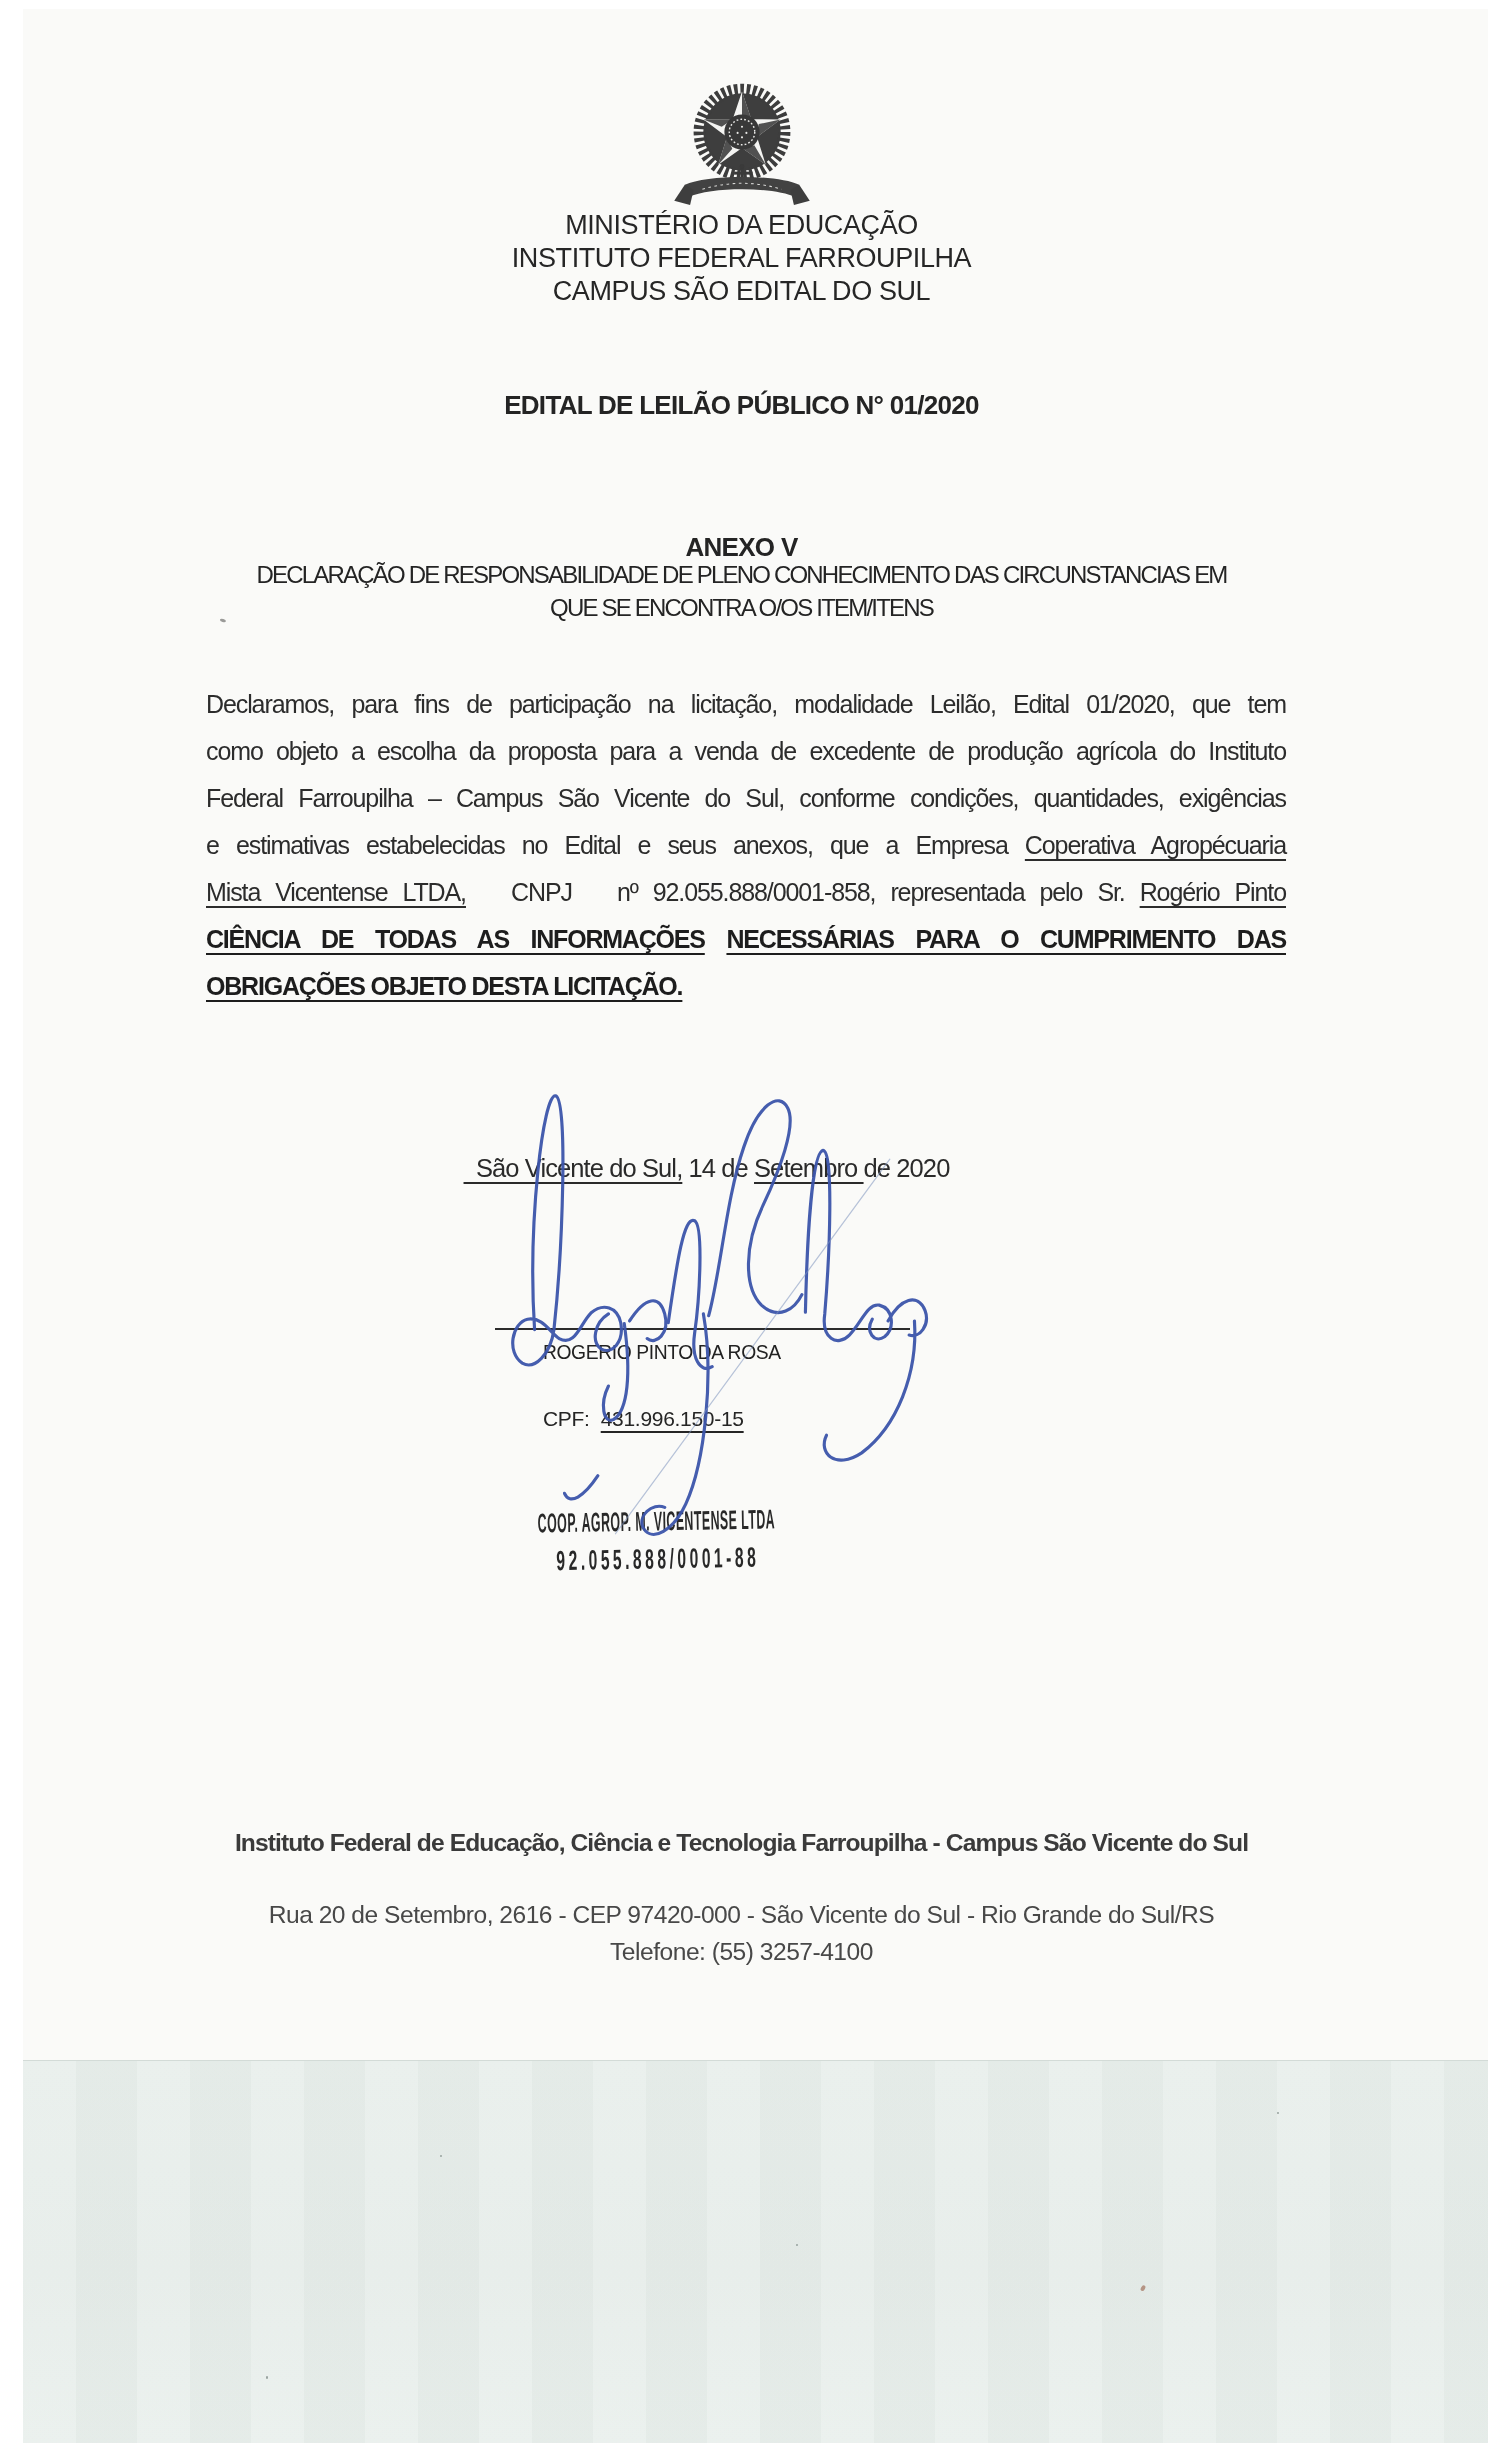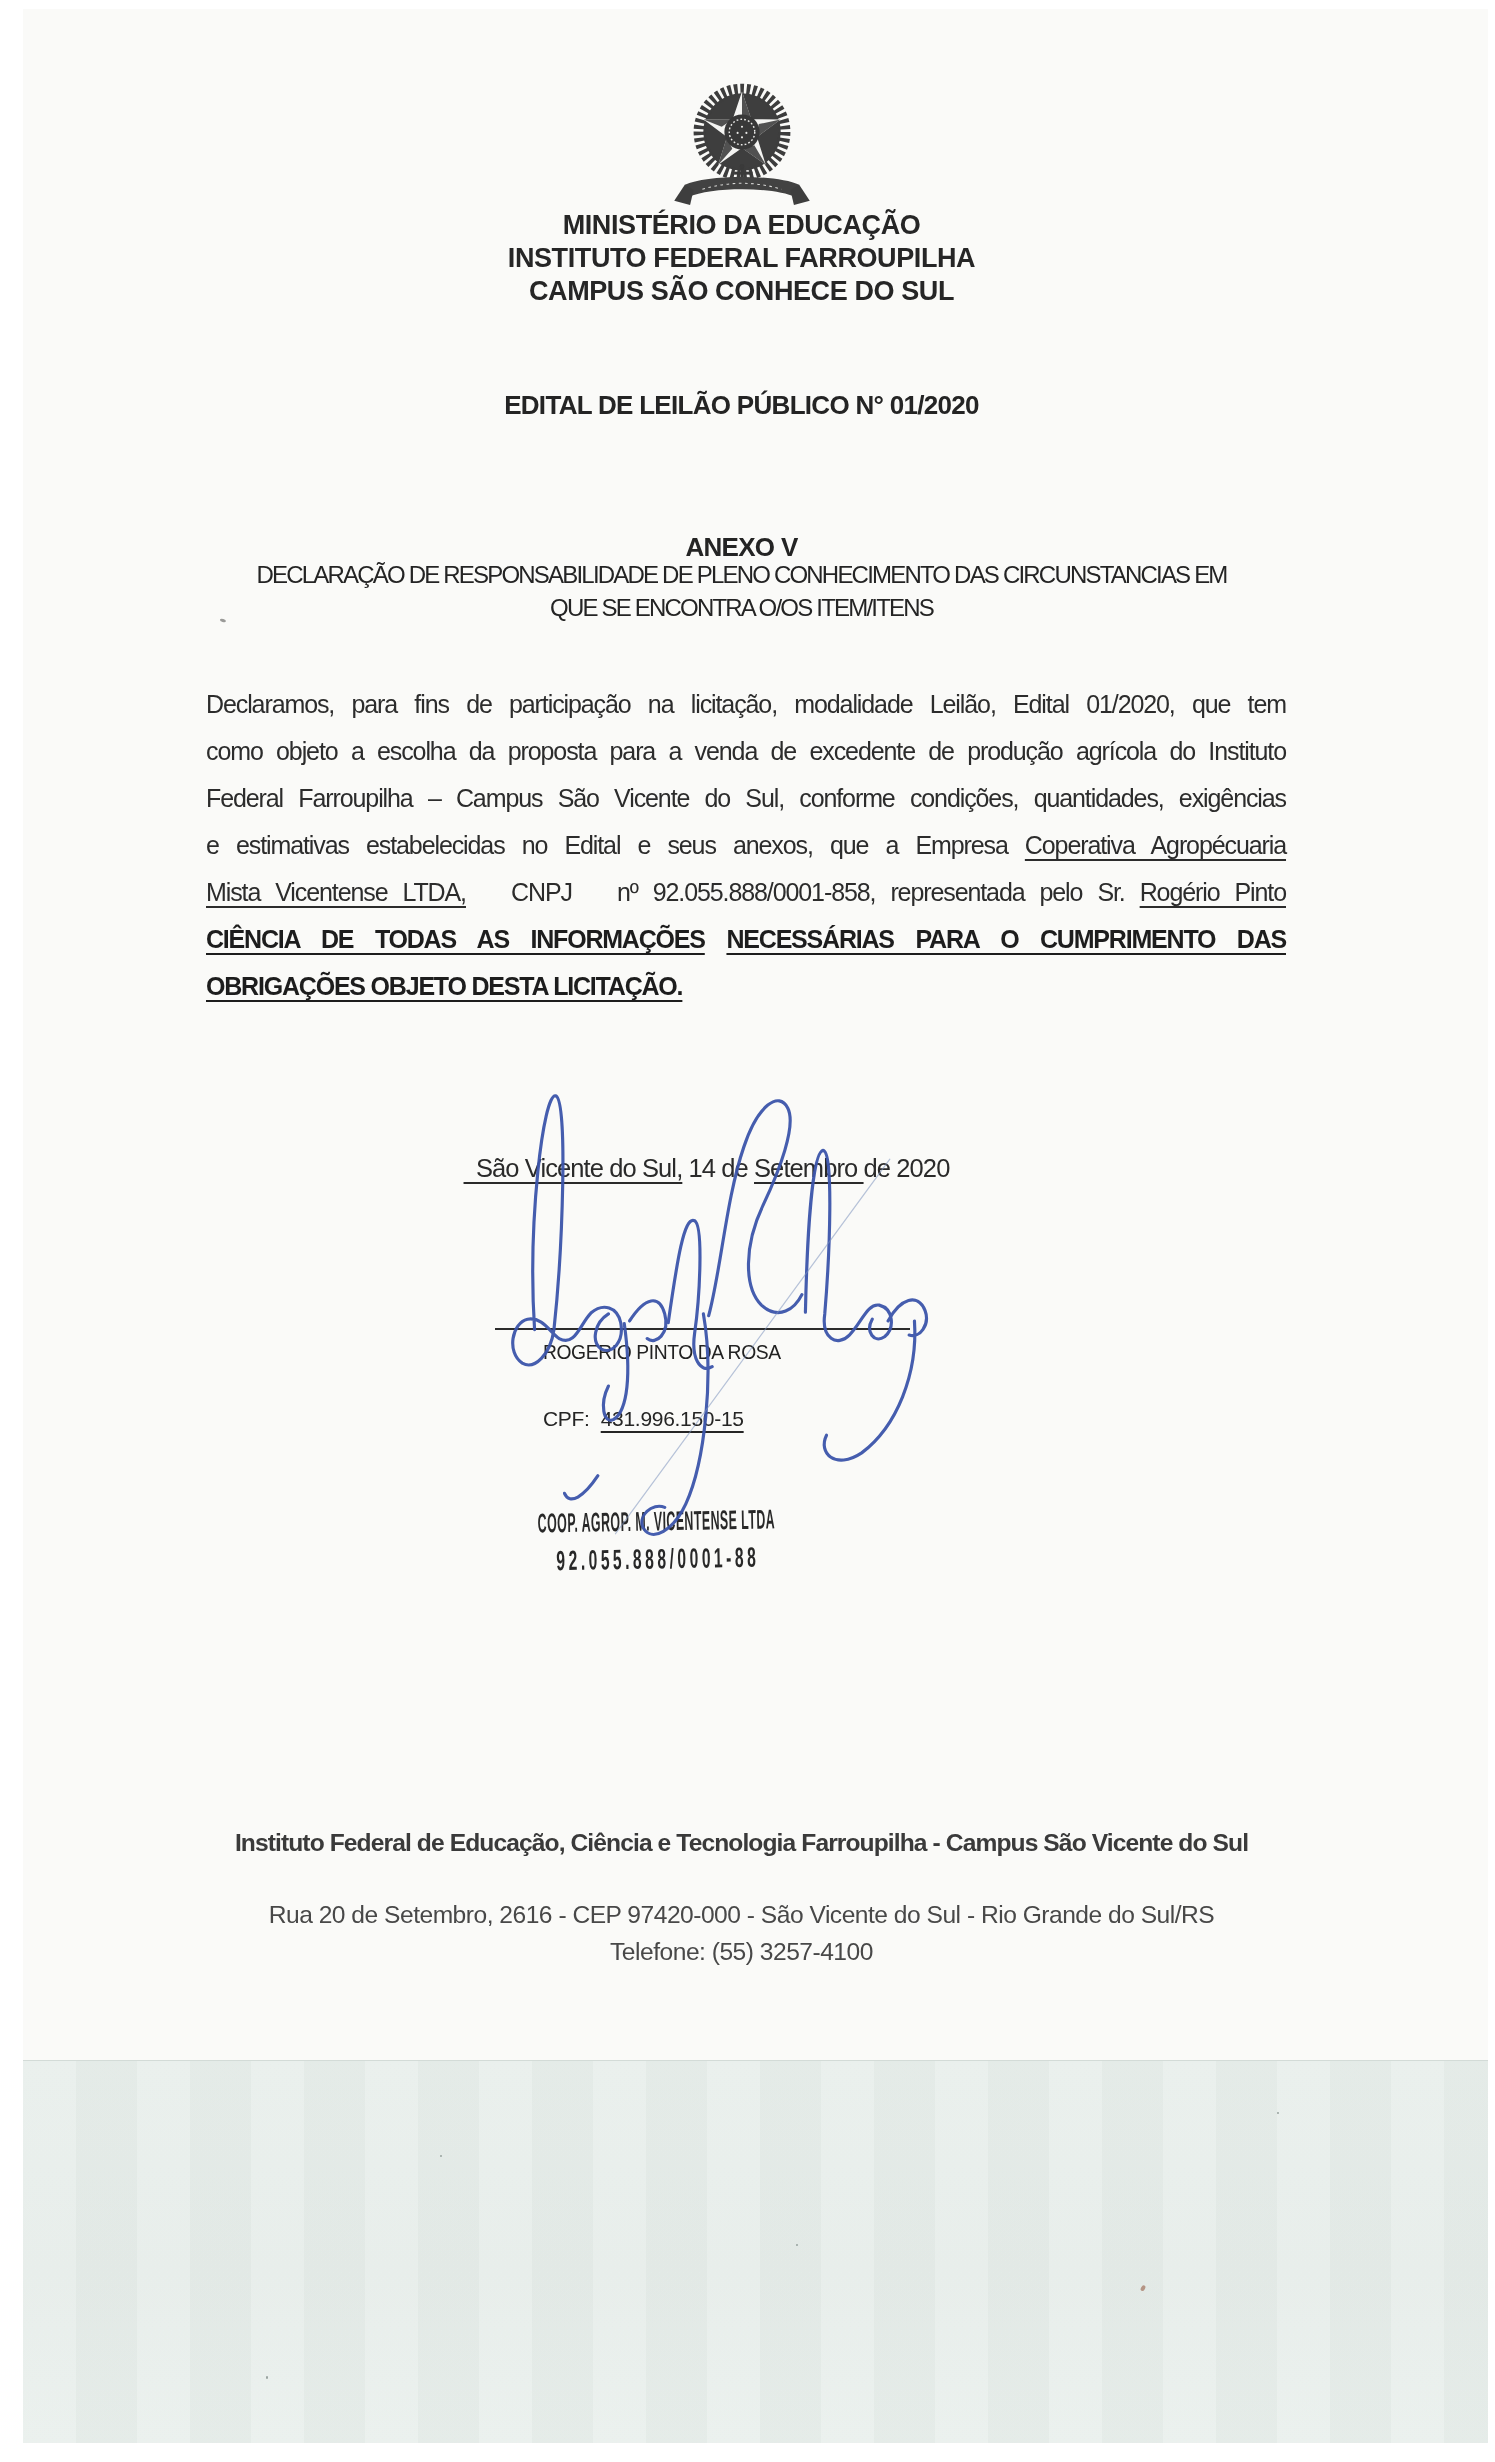--- a/index.html
+++ b/index.html
@@ -6,21 +6,21 @@
   body{width:1495px;height:2462px;position:relative;background:#ffffff;
        font-family:"Liberation Sans","DejaVu Sans",sans-serif;color:#2e2e2e;overflow:hidden;}
   .paper{position:absolute;left:23px;top:8.8px;width:1465px;height:2431px;background:#fafaf8;}
   .band{position:absolute;left:23px;top:2060px;width:1465px;height:382px;
         background:linear-gradient(180deg,#e9efec 0%,#e7edea 55%,#eaf0ed 100%);
         border-top:0.9px solid #d3dbd7;}
   .band .streaks{position:absolute;inset:0;
         background:repeating-linear-gradient(90deg,rgba(255,255,255,0.05) 0 53px,rgba(140,160,150,0.05) 53px 114px);}
   .abs{position:absolute;}
   .center{left:0;width:1483px;text-align:center;}
-  .hdr{font-weight:700;font-size:27px;line-height:33px;letter-spacing:-0.4px;color:#262626;}
+  .hdr{font-weight:400;font-size:27px;line-height:33px;letter-spacing:-0.4px;color:#262626;}
   .title1{font-weight:700;font-size:26px;letter-spacing:-0.7px;color:#242424;}
   .decl{font-weight:400;font-size:24px;line-height:33px;letter-spacing:-1.8px;color:#242424;}
   .bodyblock{left:206px;top:681px;width:1080px;}
   .line{font-size:25px;line-height:47px;letter-spacing:-1.1px;white-space:nowrap;
         text-align:justify;text-align-last:justify;color:#2c2c2c;}
   .line.lastline{text-align-last:left;}
   .u{text-decoration:underline;text-underline-offset:5.3px;text-decoration-thickness:1.9px;}
   .bu{font-weight:700;color:#1d1d1d;letter-spacing:-1.2px;
       text-decoration:underline;text-underline-offset:5.3px;text-decoration-thickness:2.3px;}
   .dateline{left:205px;top:1149px;width:1003px;text-align:center;font-size:25.5px;
@@ -64,21 +64,21 @@
     <path d="M20,118 C45,106 125,106 150,118 L146,132 C120,120 50,120 24,132 Z" fill="#424242"></path>
     <path d="M20,118 L8,136 L26,141 L30,124 Z" fill="#3e3e3e"></path>
     <path d="M150,118 L162,136 L144,141 L140,124 Z" fill="#3e3e3e"></path>
     <path d="M40,123 C70,114 100,114 130,123" stroke="#d8d8d6" stroke-width="1.2" fill="none" stroke-dasharray="3 4"></path>
   </svg>
 </div>
 
 <div class="abs center" style="top:209px;">
   <div class="hdr">MINISTÉRIO DA EDUCAÇÃO</div>
   <div class="hdr">INSTITUTO FEDERAL FARROUPILHA</div>
-  <div class="hdr">CAMPUS SÃO CONHECE DO SUL</div>
+  <div class="hdr">CAMPUS SÃO EDITAL DO SUL</div>
 </div>
 
 <div class="abs center title1" style="top:390px;">EDITAL DE LEILÃO PÚBLICO N° 01/2020</div>
 <div class="abs center title1" style="top:487px;margin-top:45px;">ANEXO V</div>
 <div class="abs center" style="top:558px;">
   <div class="decl">DECLARAÇÃO DE RESPONSABILIDADE DE PLENO CONHECIMENTO DAS CIRCUNSTANCIAS EM</div>
   <div class="decl">QUE SE ENCONTRA O/OS ITEM/ITENS</div>
 </div>
 
 <div class="abs bodyblock">

